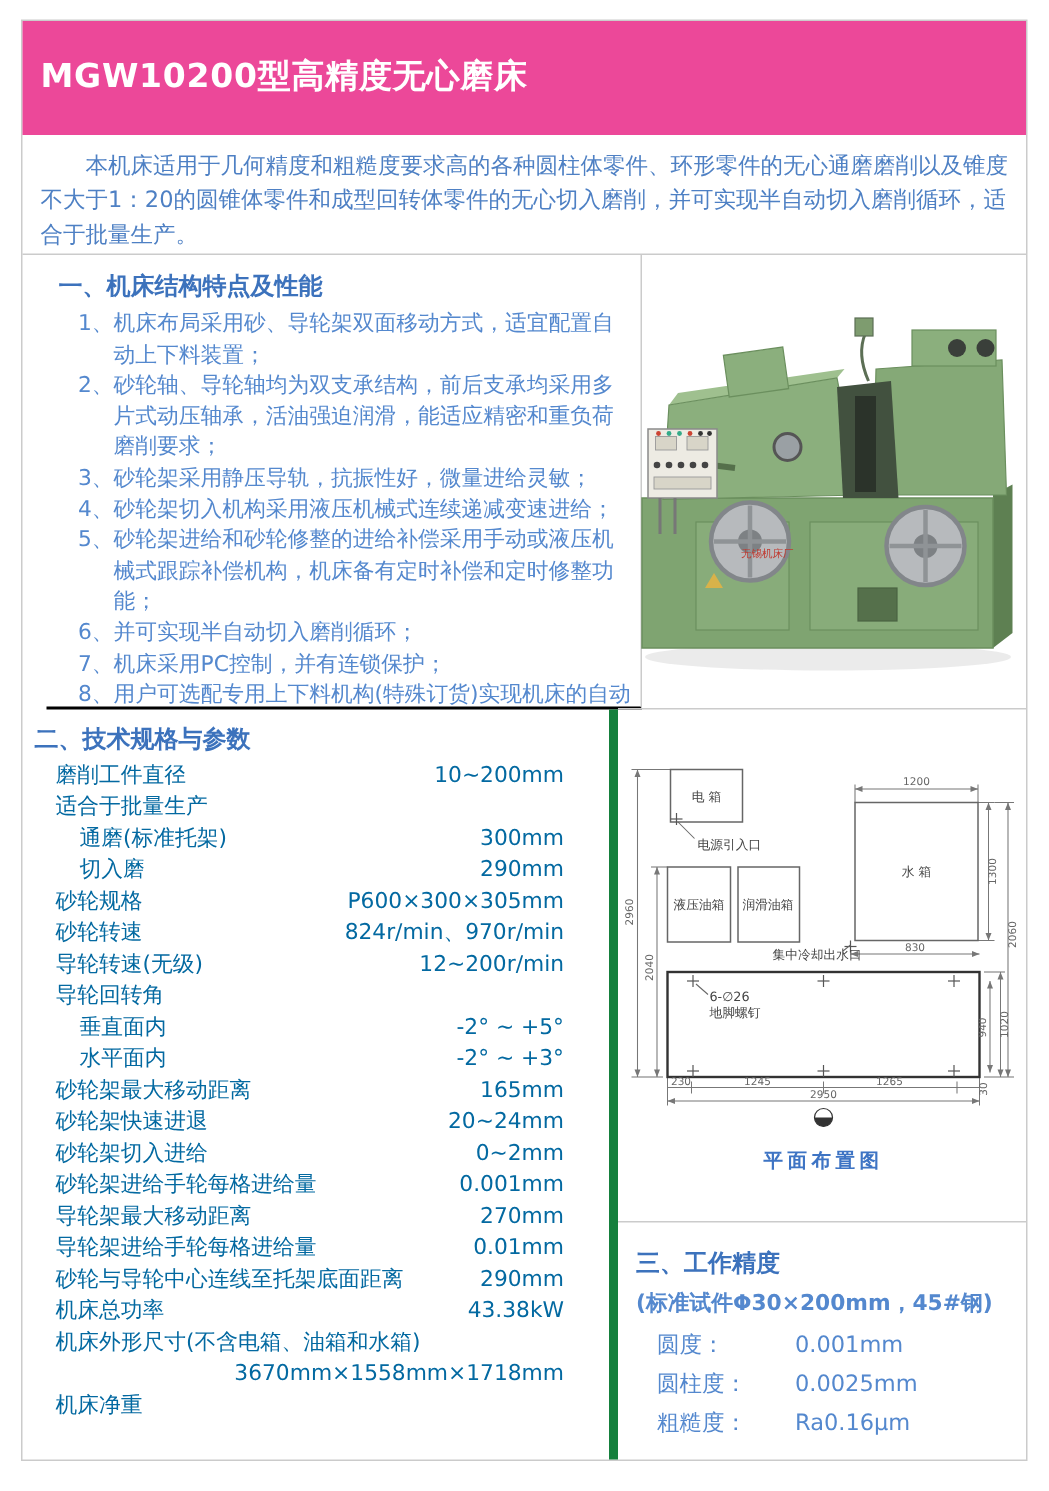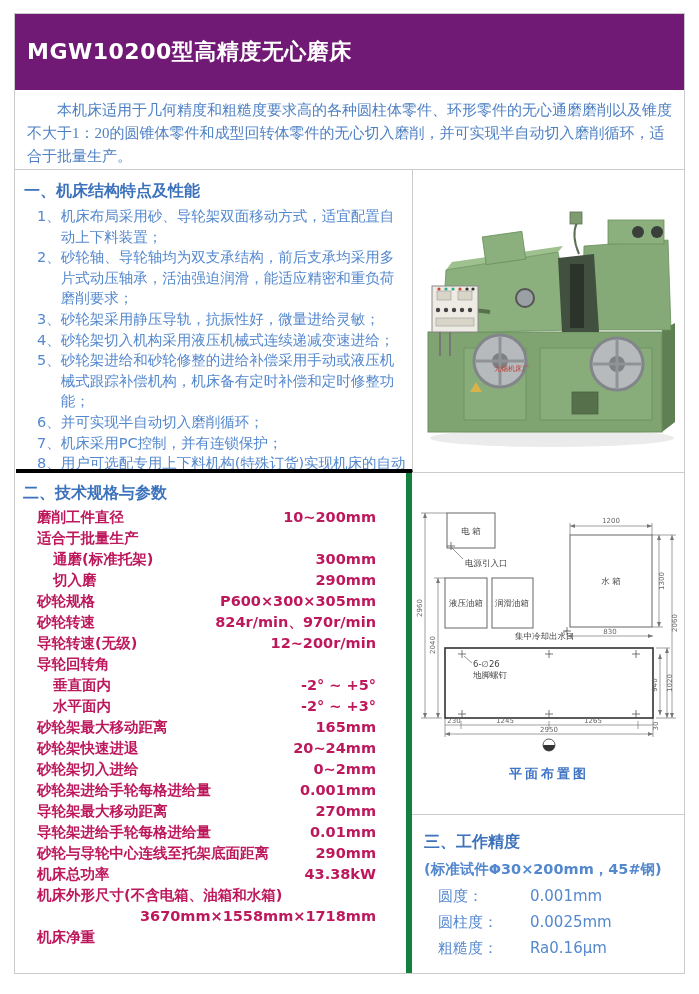--- a/index.html
+++ b/index.html
@@ -1,34 +1,34 @@
 <!DOCTYPE html>
 <html><head>
 <meta charset="utf-8">
 <style>
   * { margin:0; padding:0; box-sizing:border-box; }
   html,body { width:699px; height:994px; background:#ffffff; font-family:"DejaVu Sans","Liberation Sans",sans-serif; }
   .content { position:absolute; left:14px; top:13px; width:671px; height:961px; border:1px solid #cbcbcb; background:#fff; }
   .cell { position:absolute; overflow:hidden; }
-  .hdr { left:0; top:0; width:669px; height:76px; background:#701a75; }
+  .hdr { left:0; top:0; width:669px; height:76px; background:#ec4899; }
   .hdr h1 { color:#ffffff; font-size:22px; font-weight:bold; line-height:76px; padding-left:12px; letter-spacing:.5px; }
   .intro { left:0; top:76px; width:669px; height:80px; border-bottom:1px solid #cbcbcb; padding:9px 12px 0 12px; }
-  .intro p { color:#4e80c4; font-size:15px; line-height:23px; text-indent:2em;font-family:Liberation Serif, serif; }
-  .cellA { left:1px; top:156px; width:397px; height:303px; border-right:1px solid #cbcbcb; border-bottom:4px solid #000000; padding:10px 6px 0 8px; }
+  .intro p { color:#4e80c4; font-size:15px; line-height:23px; text-indent:2em; }
+  .cellA { left:16px; top:156px; width:397px; height:303px; border-right:1px solid #cbcbcb; border-bottom:2px solid #000000; padding:10px 6px 0 8px; }
   .cellC { left:397px; top:156px; width:272px; height:303px; border-bottom:1px solid #cbcbcb; }
   .cellB { left:0; top:459px; width:397px; height:500px; border-right:6px solid #15803d; padding:9px 0 0 8px; }
   .cellD { left:397px; top:459px; width:272px; height:342px; border-bottom:1px solid #cbcbcb; }
   .cellE { left:397px; top:801px; width:272px; height:158px; padding:16px 8px 0 12px; }
   .sec-h { color:#3c72bc; font-size:16px; font-weight:bold; line-height:22px; }
   .feat-list { margin-top:4px; }
   .feat-item { display:flex; padding-left:13px; color:#5488ce; font-size:14.5px; line-height:20.6px; }
   .feat-num { flex:0 0 23px; }
   .feat-text { flex:1; }
   .spec-rows { margin-top:3px; padding:0 30px 0 14px; }
-  .spec-row { display:flex; justify-content:space-between; color:#be185d; font-size:14.5px; line-height:21px;font-weight:bold; }
+  .spec-row { display:flex; justify-content:space-between; color:#0369a1; font-size:14.5px; line-height:21px; }
   .spec-row .lb { white-space:nowrap; }
   .spec-row.ind1 .lb { padding-left:16px; }
   .spec-row .val { white-space:nowrap; text-align:right; flex:1; }
   .acc-note { color:#5488ce; font-size:14.5px; line-height:24px; margin-top:4px;font-weight:bold; }
   .acc-rows { margin-top:2px; }
   .acc-row { color:#5488ce; font-size:15px; line-height:26px; padding-left:14px; }
   .acc-row .lb { display:inline-block; width:92px; }
   .diagram-caption { fill:#3e74c4; font-size:13px; font-weight:bold; letter-spacing:3px; }
   .dg-label { fill:#444; font-size:8.5px; }
   .dg-dim { fill:#666; font-size:7px; }

